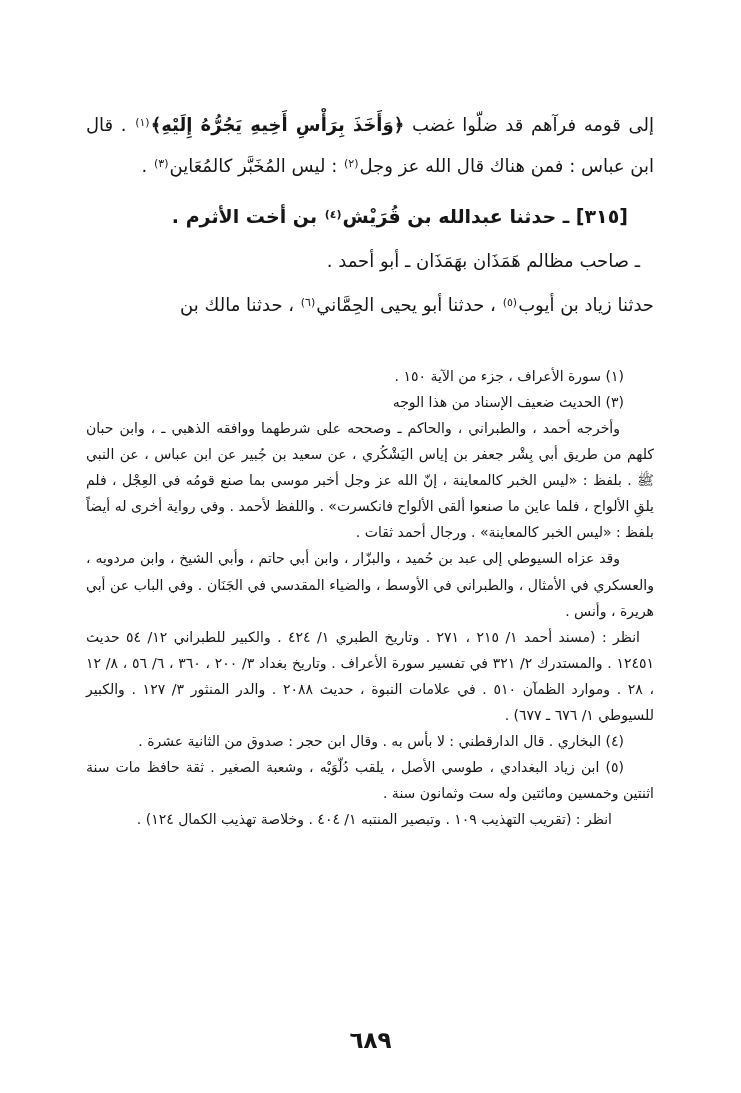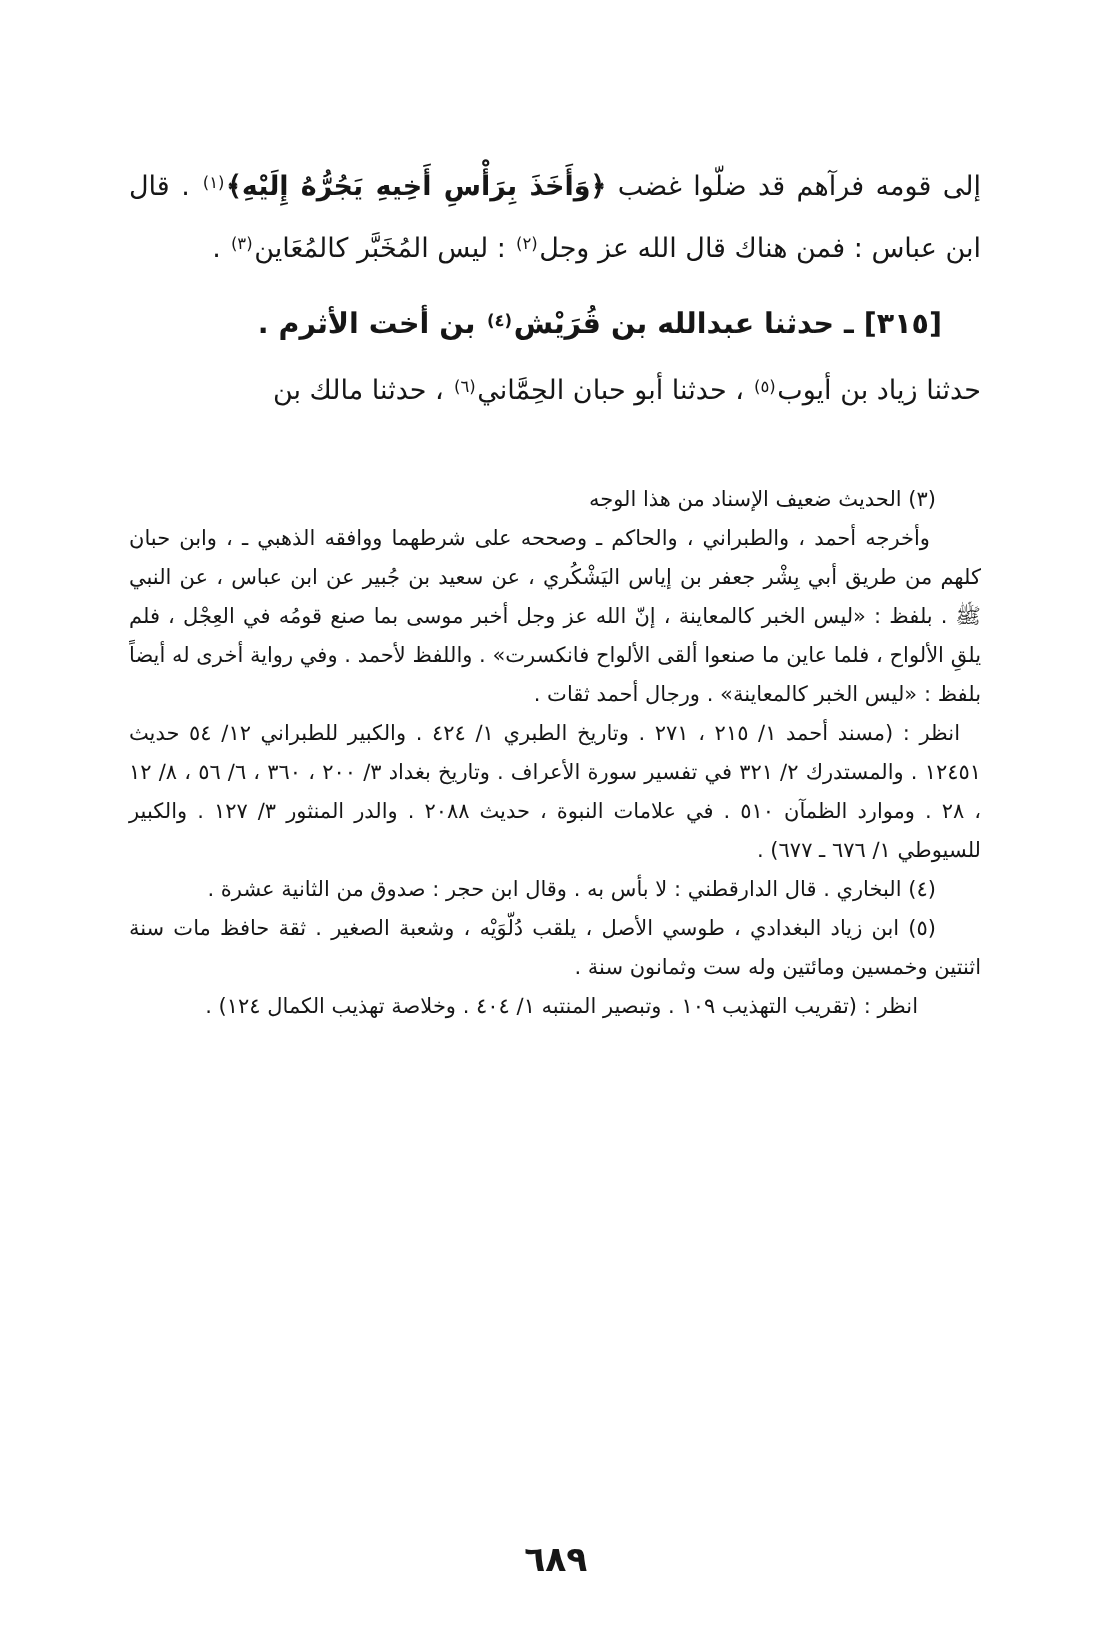--- a/index.html
+++ b/index.html
@@ -78,29 +78,32 @@
 <body>
 
 <div class="page">
   <main class="content">
 
     <section class="main-text">
       <p class="p1"><span>إلى قومه فرآهم قد ضلّوا غضب </span><span class="quran">﴿وَأَخَذَ بِرَأْسِ أَخِيهِ يَجُرُّهُ إِلَيْهِ﴾</span><sup class="fnref">(١)</sup><span> . قال ابن عباس : فمن هناك قال الله عز وجل</span><sup class="fnref">(٢)</sup><span> : ليس المُخَبَّر كالمُعَاين</span><sup class="fnref">(٣)</sup><span> .</span></p>
 
       <p class="p2"><span class="hnum">[٣١٥]</span><span> ـ </span><span>حدثنا عبدالله بن قُرَيْش</span><sup class="fnref">(٤)</sup><span> بن أخت الأثرم .</span></p>
 
+      <p class="p3">ـ صاحب مظالم هَمَذَان بهَمَذَان ـ أبو أحمد .</p>
 
-      <p class="p4"><span>حدثنا زياد بن أيوب</span><sup class="fnref">(٥)</sup><span> ، حدثنا أبو حبان الحِمَّاني</span><sup class="fnref">(٦)</sup><span> ، حدثنا مالك بن</span></p>
+      <p class="p4"><span>حدثنا زياد بن أيوب</span><sup class="fnref">(٥)</sup><span> ، حدثنا أبو يحيى الحِمَّاني</span><sup class="fnref">(٦)</sup><span> ، حدثنا مالك بن</span></p>
     </section>
 
     <section class="footnotes">
+      <p class="fn-first"><span class="fn-num">(١)</span> <span>سورة الأعراف ، جزء من الآية ١٥٠ .</span></p>
 
 
       <p class="fn-first"><span class="fn-num">(٣)</span> <span>الحديث ضعيف الإسناد من هذا الوجه</span></p>
       <p class="fn-cont">وأخرجه أحمد ، والطبراني ، والحاكم ـ وصححه على شرطهما ووافقه الذهبي ـ ، وابن حبان كلهم من طريق أبي بِشْر جعفر بن إياس اليَشْكُري ، عن سعيد بن جُبير عن ابن عباس ، عن النبي ﷺ . بلفظ : «ليس الخبر كالمعاينة ، إنّ الله عز وجل أخبر موسى بما صنع قومُه في العِجْل ، فلم يلقِ الألواح ، فلما عاين ما صنعوا ألقى الألواح فانكسرت» . واللفظ لأحمد . وفي رواية أخرى له أيضاً بلفظ : «ليس الخبر كالمعاينة» . ورجال أحمد ثقات .</p>
+      <p class="fn-cont">وقد عزاه السيوطي إلى عبد بن حُميد ، والبزّار ، وابن أبي حاتم ، وأبي الشيخ ، وابن مردويه ، والعسكري في الأمثال ، والطبراني في الأوسط ، والضياء المقدسي في الجَنَان . وفي الباب عن أبي هريرة ، وأنس .</p>
       <p class="fn-see">انظر : (مسند أحمد ١/ ٢١٥ ، ٢٧١ . وتاريخ الطبري ١/ ٤٢٤ . والكبير للطبراني ١٢/ ٥٤ حديث ١٢٤٥١ . والمستدرك ٢/ ٣٢١ في تفسير سورة الأعراف . وتاريخ بغداد ٣/ ٢٠٠ ، ٣٦٠ ، ٦/ ٥٦ ، ٨/ ١٢ ، ٢٨ . وموارد الظمآن ٥١٠ . في علامات النبوة ، حديث ٢٠٨٨ . والدر المنثور ٣/ ١٢٧ . والكبير للسيوطي ١/ ٦٧٦ ـ ٦٧٧) .</p>
 
       <p class="fn-first"><span class="fn-num">(٤)</span> <span>البخاري . قال الدارقطني : لا بأس به . وقال ابن حجر : صدوق من الثانية عشرة .</span></p>
 
       <p class="fn-first"><span class="fn-num">(٥)</span> <span>ابن زياد البغدادي ، طوسي الأصل ، يلقب دُلّوَيْه ، وشعبة الصغير . ثقة حافظ مات سنة اثنتين وخمسين ومائتين وله ست وثمانون سنة .</span></p>
       <p class="fn-see-short">انظر : (تقريب التهذيب ١٠٩ . وتبصير المنتبه ١/ ٤٠٤ . وخلاصة تهذيب الكمال ١٢٤) .</p>
 
     </section>
 
   </main>

